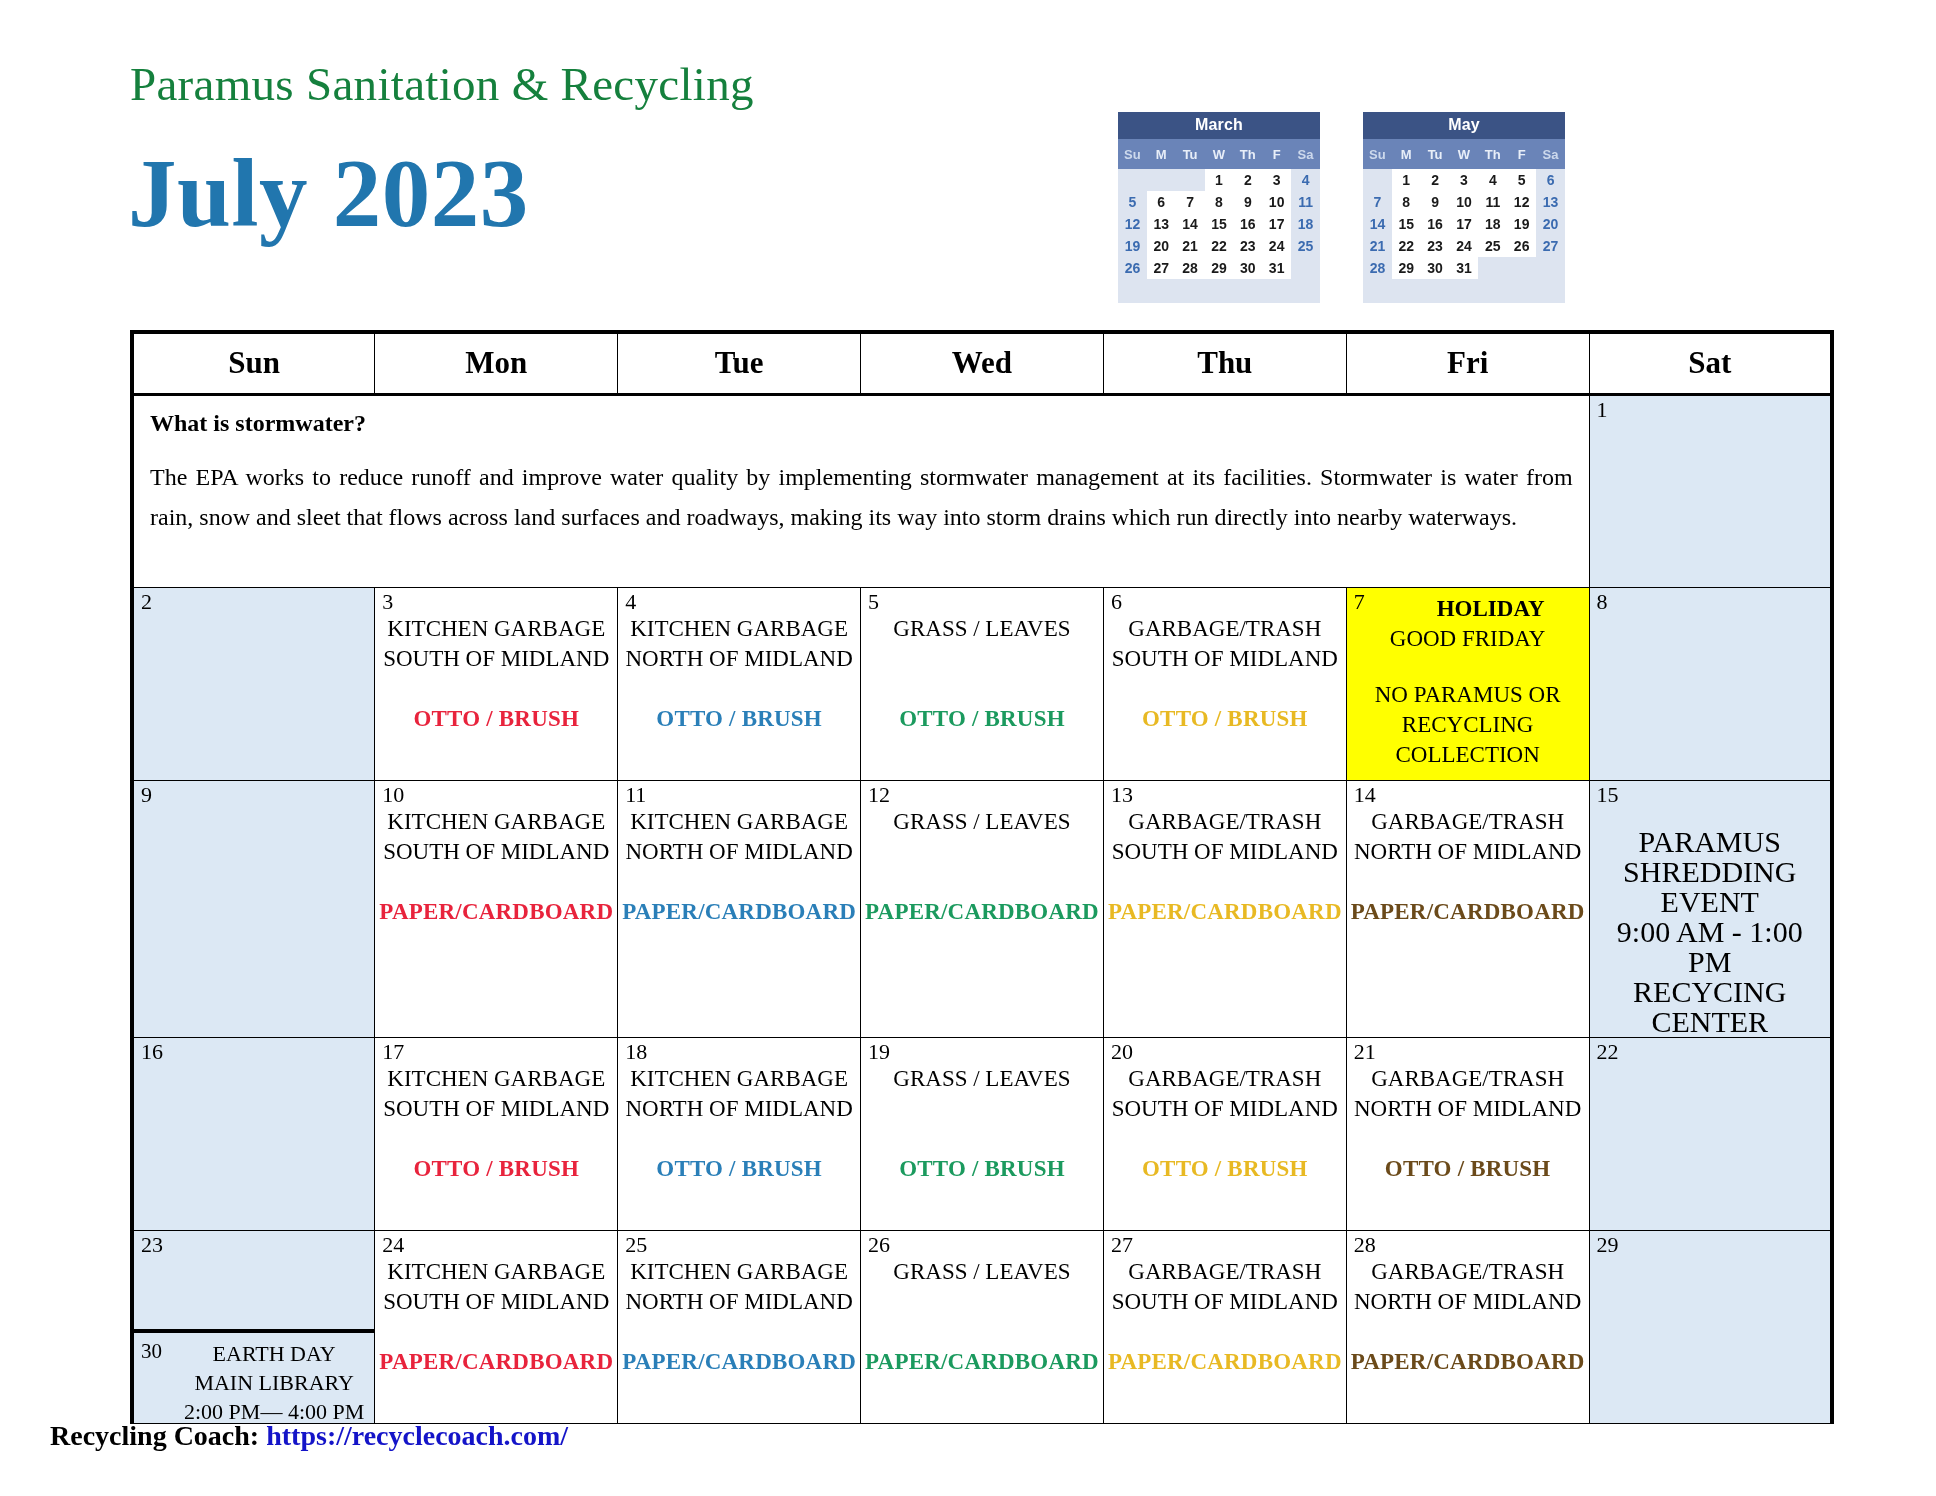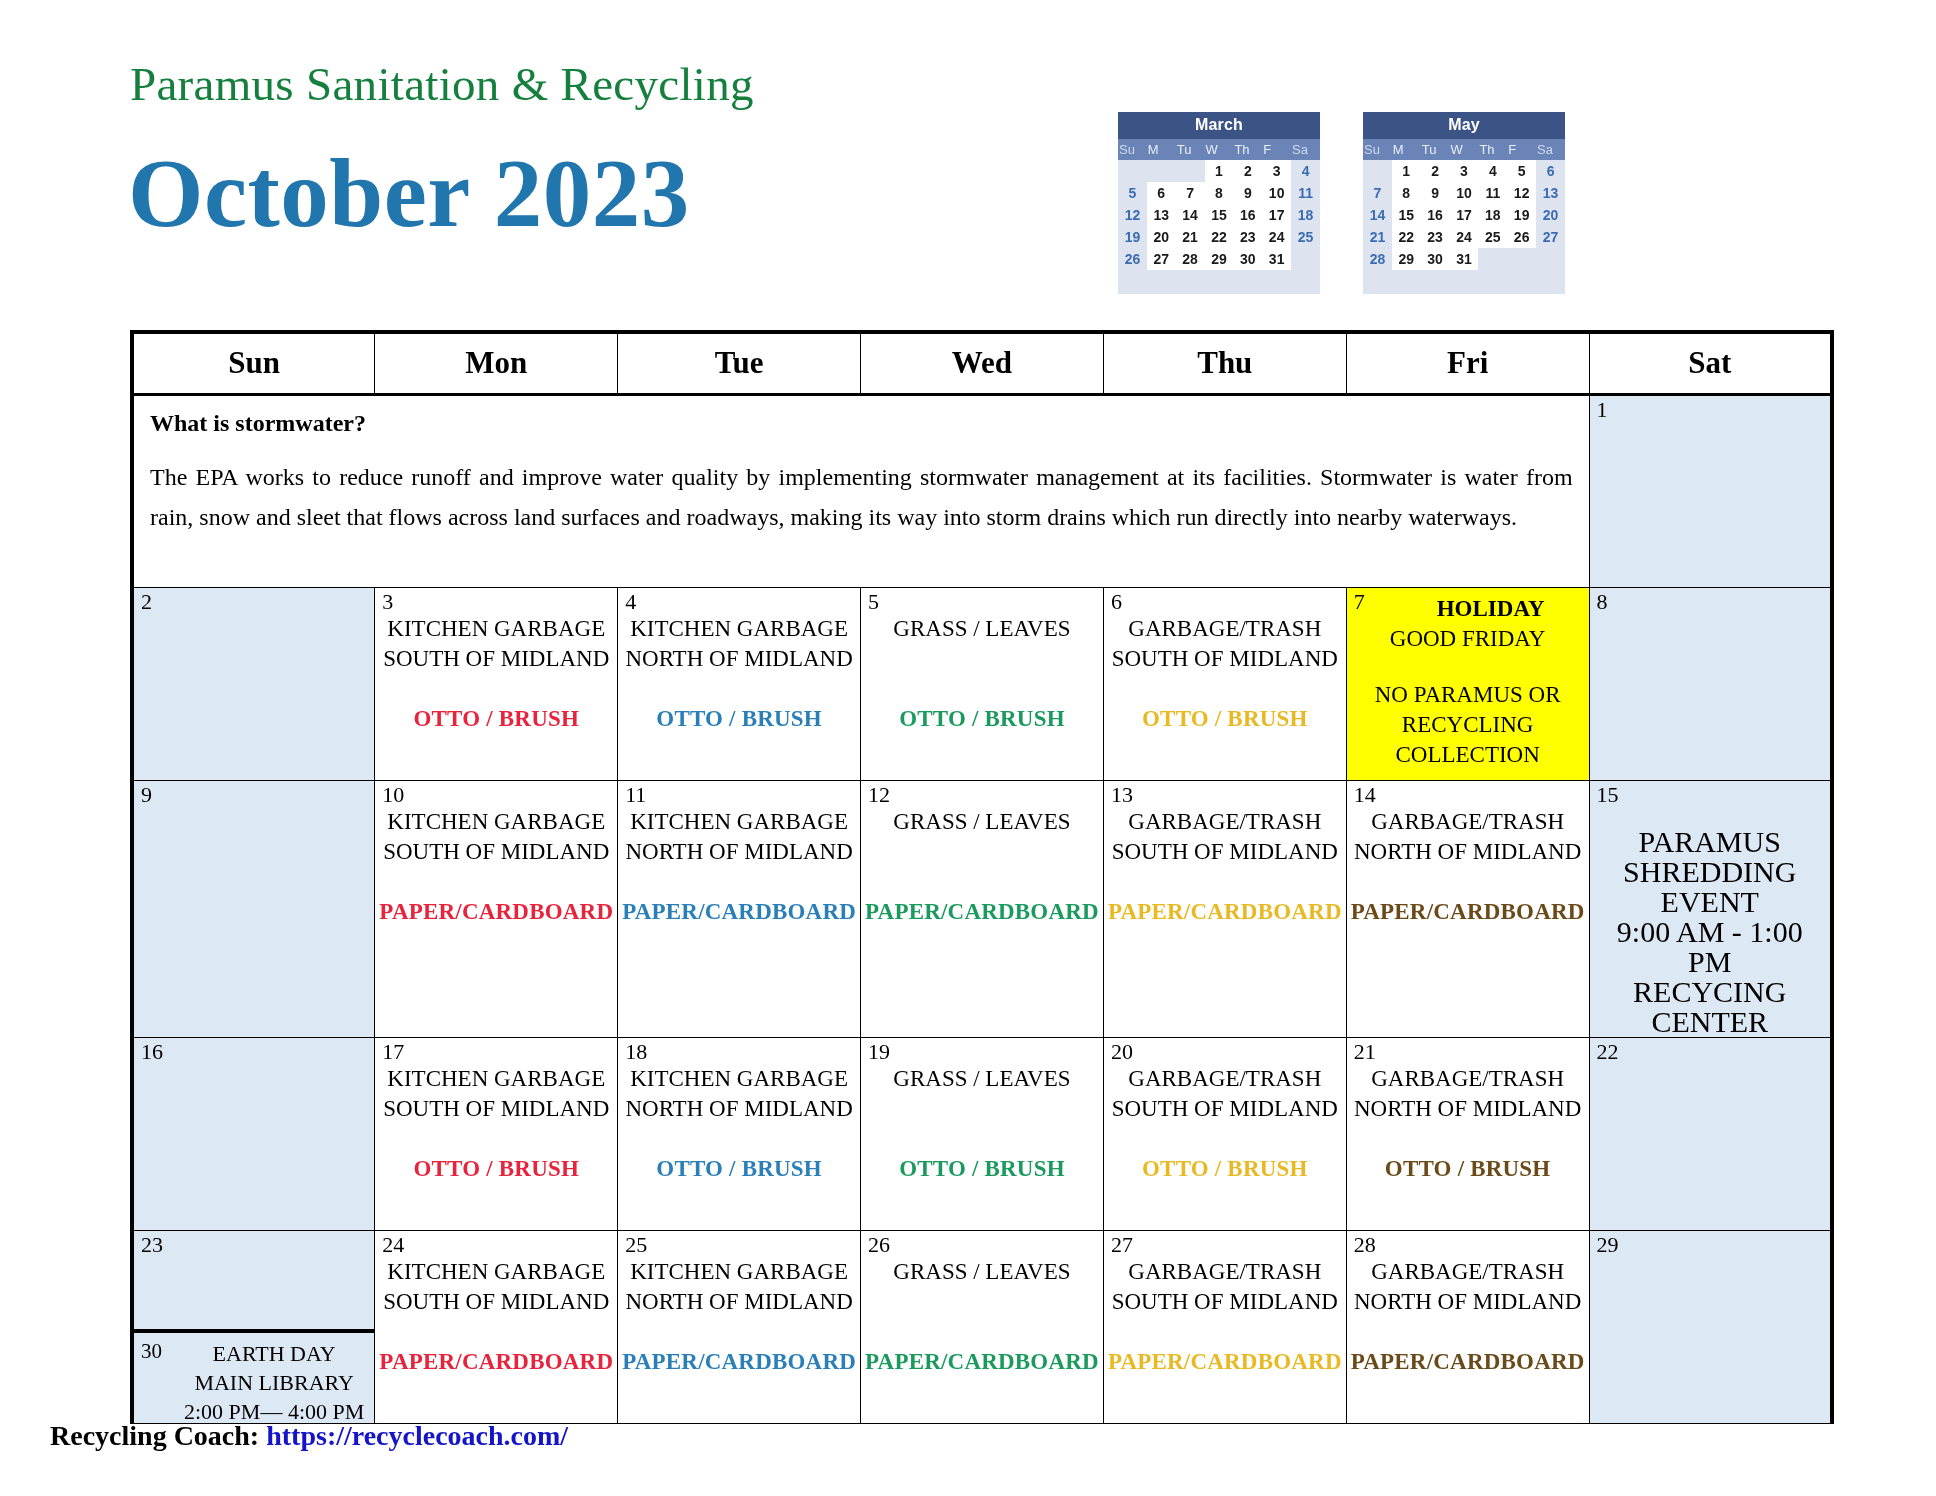--- a/index.html
+++ b/index.html
@@ -33,22 +33,22 @@
   #mini-prev { left:1118px; }
   #mini-next { left:1363px; }
   .mini-title {
     background:#3b5385; color:#fff; text-align:center;
     font-size:16px; font-weight:bold; padding:4px 0 5px;
     letter-spacing:.2px;
   }
   .mini table { border-collapse:collapse; width:100%; }
   .mini th {
     background:#6a84b8; color:#e8eef8;
-    font-size:13px; font-weight:normal;
-    width:28.5px; height:21px; text-align:left;
+    font-size:13px; font-weight:bold;
+    width:28.5px; height:30px; text-align:center;
     border:0;
   }
   .mini th.wk { color:#cdd9ec; }
   .mini td {
     background:#ffffff; color:#1a1a1a;
     font-size:14px; font-weight:bold;
     height:22px; text-align:center;
     border:0;
   }
   .mini td.wkend { background:#dde4f0; color:#3b6bb0; }
@@ -137,21 +137,21 @@
     position:absolute; left:50px; top:1420px;
     font-size:28px; font-weight:bold; white-space:nowrap;
   }
   #footer .url { color:#1414c8; }
 </style>
 </head>
 <body>
 
 <div id="header">
   <div id="org-title">Paramus Sanitation &amp; Recycling</div>
-  <div id="month-title">October 2023</div>
+  <div id="month-title">July 2023</div>
 
   <div class="mini" id="mini-prev">
     <div class="mini-title">March</div>
     <table>
       <thead>
         <tr>
           <th class="wk">Su</th>
           <th>M</th>
           <th>Tu</th>
           <th>W</th>

